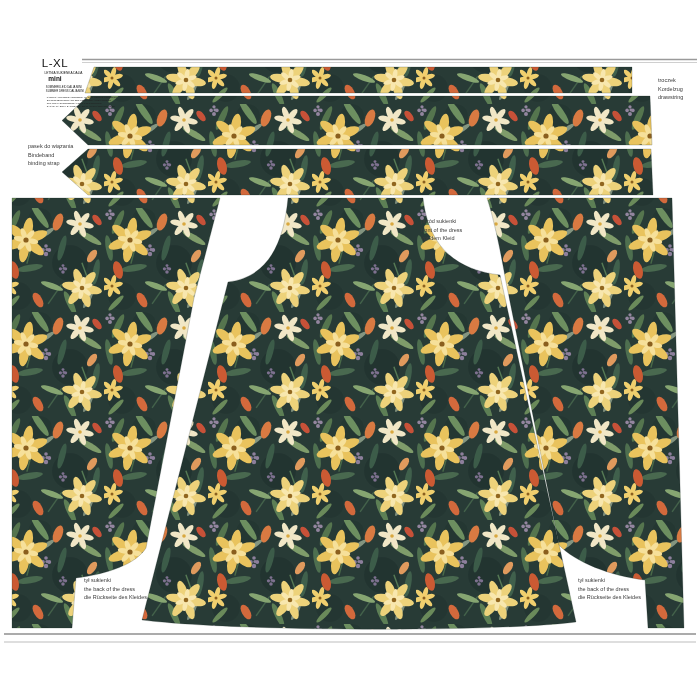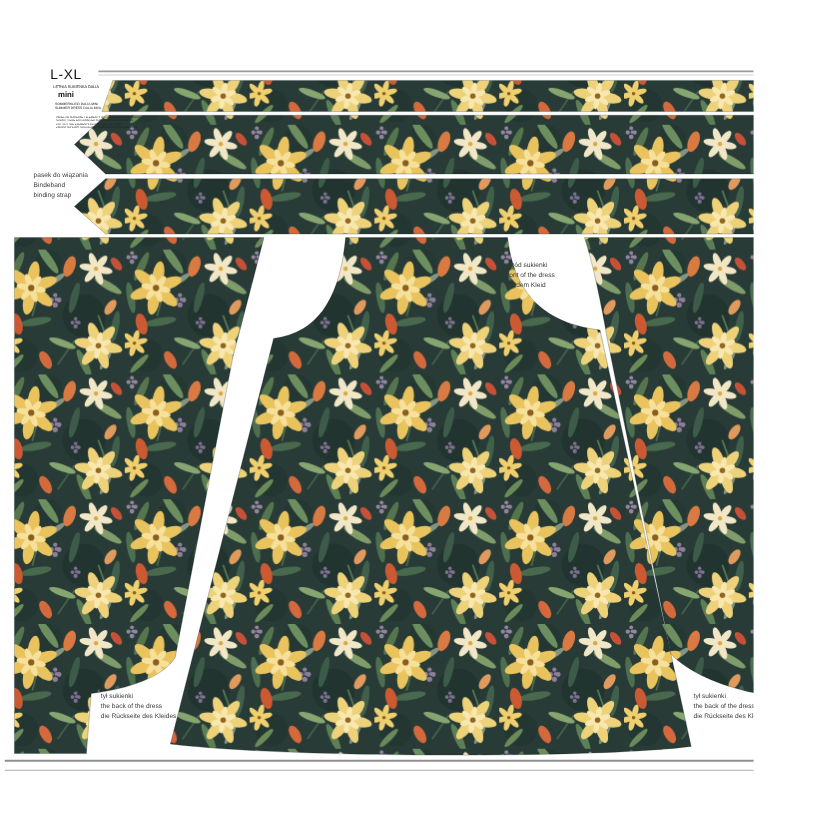--- a/index.html
+++ b/index.html
@@ -1,17 +1,17 @@
 <!DOCTYPE html>
 <html><head>
 <meta charset="utf-8">
 <style>
   html,body{margin:0;padding:0;background:#ffffff;}
-  #stage{position:relative;width:604px;height:700px;background:#ffffff;overflow:hidden;
-         font-family:"Liberation Sans", sans-serif;padding-left:24px;}
+  #stage{position:relative;width:700px;height:700px;background:#ffffff;overflow:hidden;
+         font-family:"Liberation Sans", sans-serif;}
   #panel-svg{position:absolute;left:0;top:0;}
   .lbl{position:absolute;color:#3b3b3b;font-size:11px;line-height:1.55;white-space:nowrap;
        transform:scale(0.5);transform-origin:0 0;}
   .lbl div{white-space:nowrap;}
   .sizebox{position:absolute;left:22px;top:57px;width:66px;color:#111;text-align:center;}
   .sizebox > div{position:absolute;left:0;width:66px;text-align:center;white-space:nowrap;}
   .sb-size{top:0;font-size:11.5px;font-weight:500;letter-spacing:0.5px;}
   .sb-coll{top:14px;font-size:10px;transform:scale(0.32);transform-origin:50% 0;}
   .sb-name{top:18px;font-size:13px;font-weight:bold;transform:scale(0.5);transform-origin:50% 0;}
   .sb-sub1{top:28px;font-size:10px;transform:scale(0.28);transform-origin:50% 0;}

